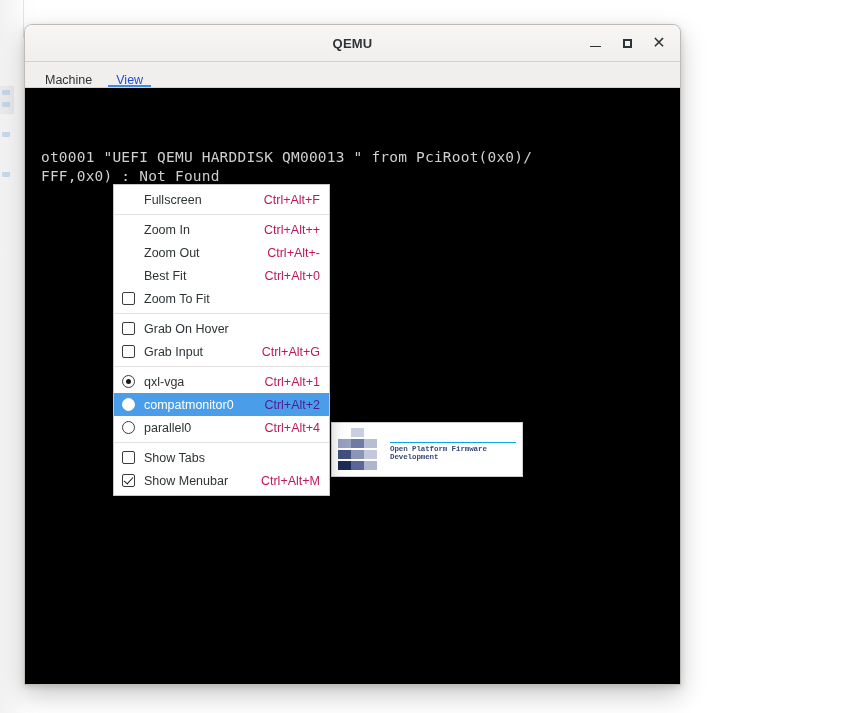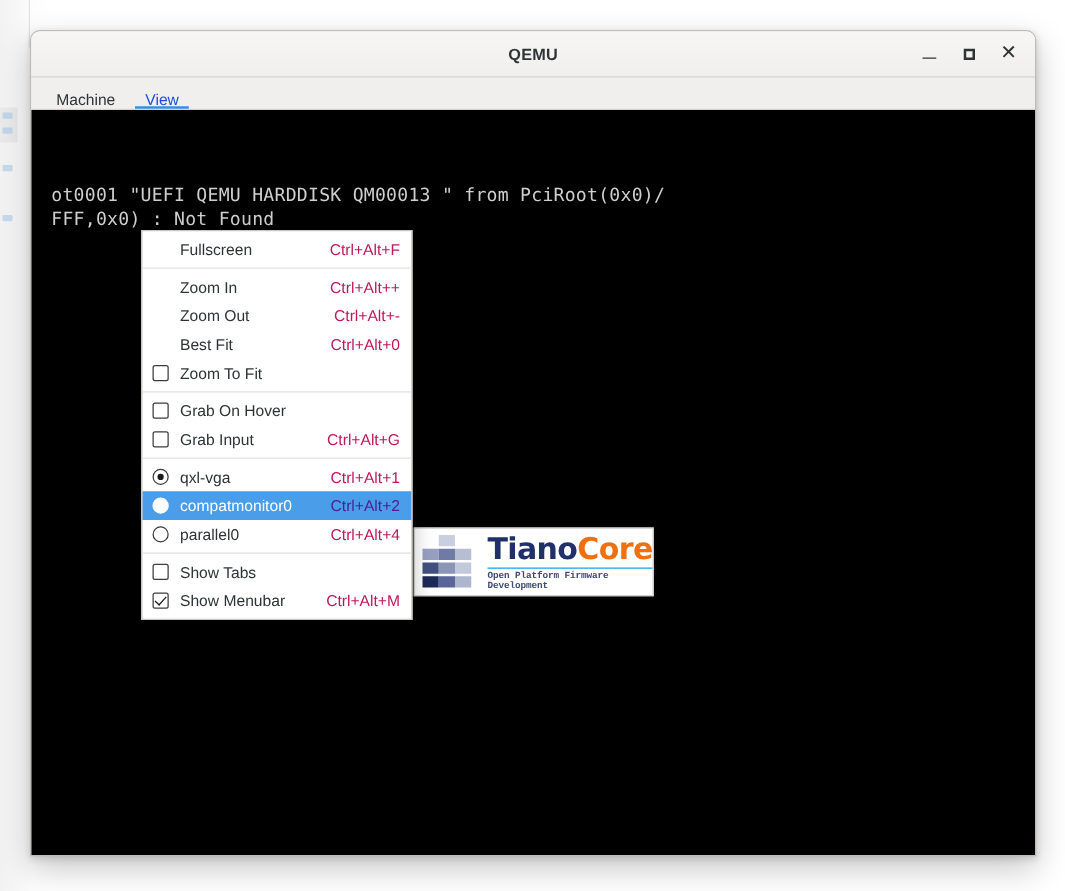--- a/index.html
+++ b/index.html
@@ -43,21 +43,21 @@
     width: 1px;
     height: 38px;
     background: #e3e3e3;
   }
 
   
   #qemu-window {
     position: absolute;
     left: 24px;
     top: 24px;
-    width: 805px;
+    width: 657px;
     height: 661px;
     background: #f6f5f4;
     border: 1px solid #bfbcb8;
     border-radius: 8px 8px 0 0;
     box-shadow: 0 10px 26px rgba(0,0,0,.22), 0 2px 6px rgba(0,0,0,.14);
     box-sizing: border-box;
     overflow: hidden;
     display: flex;
     flex-direction: column;
   }
@@ -351,23 +351,20 @@
         <div class="logo-cell" style="left:13px;  top:11px; background:#6f7aa5;"></div>
         <div class="logo-cell" style="left:26px;  top:11px; background:#b7bed4;"></div>
         <div class="logo-cell" style="left:0px;   top:22px; background:#41507f;"></div>
         <div class="logo-cell" style="left:13px;  top:22px; background:#8b95b8;"></div>
         <div class="logo-cell" style="left:26px;  top:22px; background:#c3c9da;"></div>
         <div class="logo-cell" style="left:0px;   top:33px; background:#1d2a57;"></div>
         <div class="logo-cell" style="left:13px;  top:33px; background:#5a669a;"></div>
         <div class="logo-cell" style="left:26px;  top:33px; background:#aeb6cd;"></div>
       </div>
       <div class="logo-text">
-        <div class="logo-wordmark">
-          <span class="lw-tiano">Tiano</span><span class="lw-core">Core</span>
-        </div>
         <div class="logo-tag">Open Platform Firmware Development</div>
       </div>
     </div>
 
     <div id="view-menu">
         <div class="menu-item">
           <span class="mi-mark"></span>
           <span class="mi-label">Fullscreen</span>
           <span class="mi-accel">Ctrl+Alt+F</span>
         </div>

